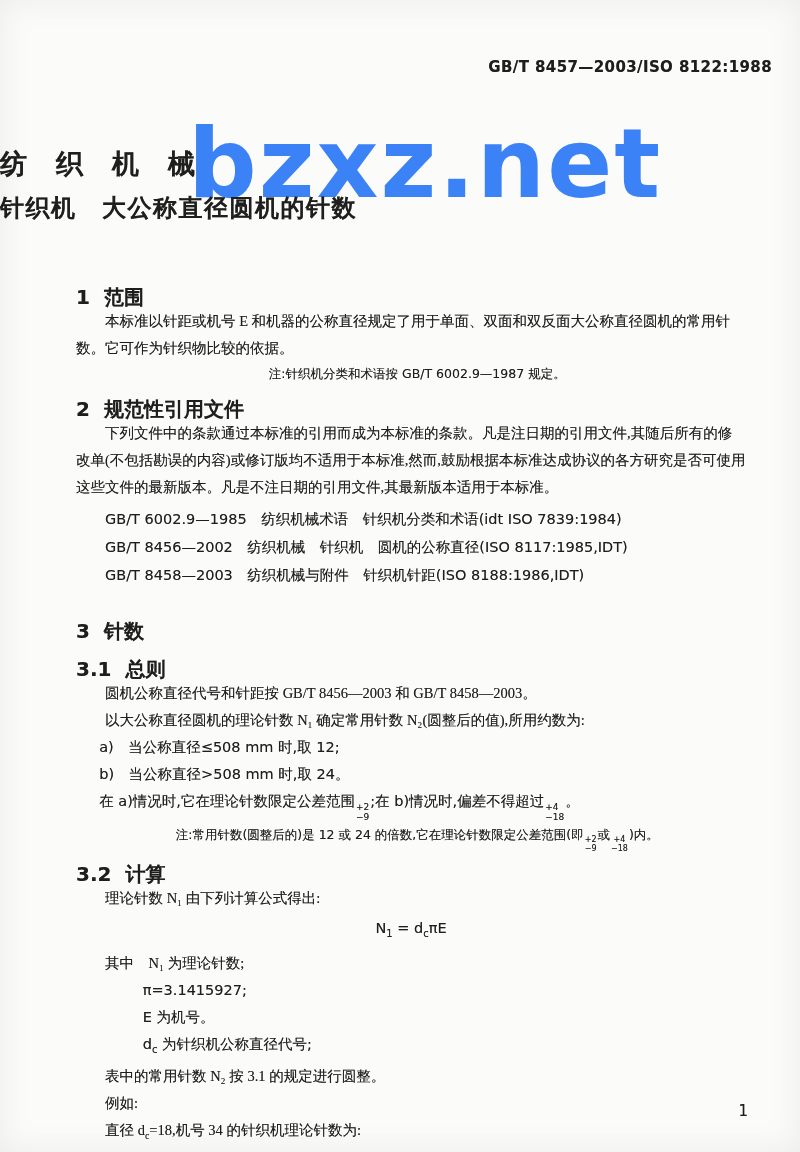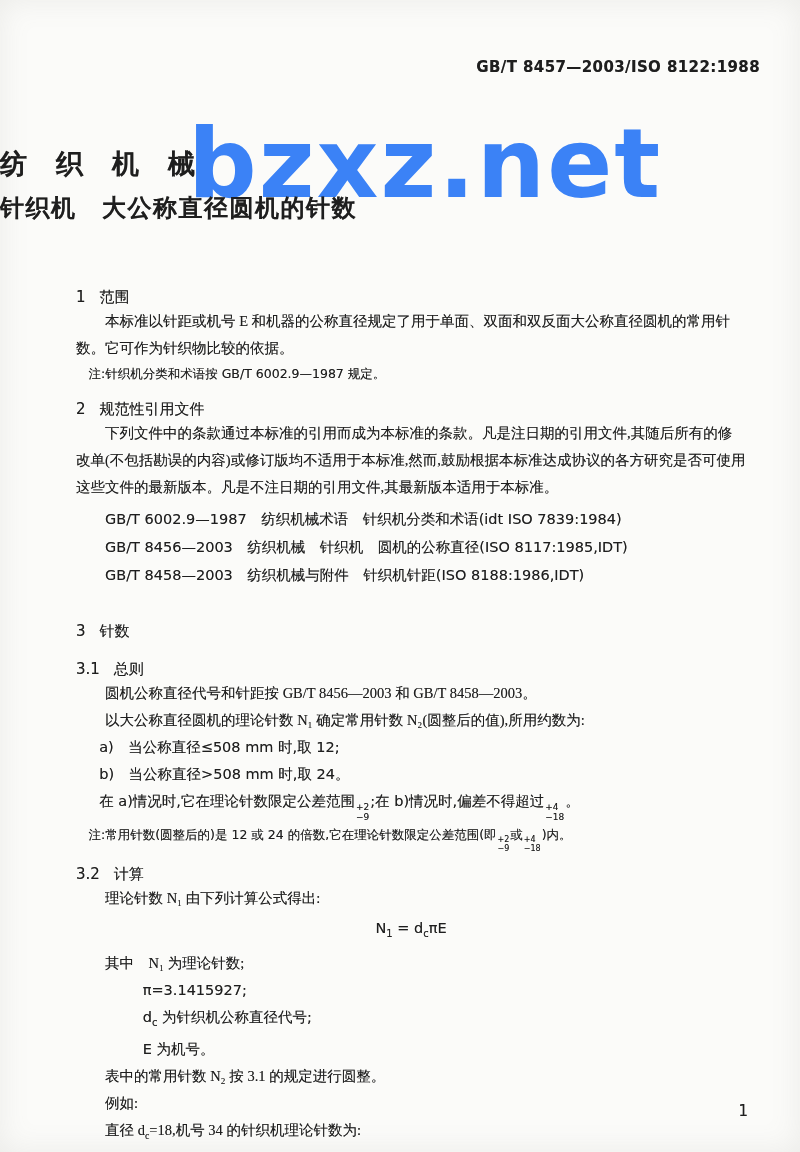--- a/index.html
+++ b/index.html
@@ -11,21 +11,21 @@
   .page{
     position:relative;
     width:800px;height:1152px;
     background:#fbfbf9;
     color:#1e1e1e;
     overflow:hidden;
     box-shadow:inset 0 0 30px rgba(120,120,115,0.12);
   }
   .page *{text-shadow:0 0 0.6px rgba(40,40,40,0.55);}
   .header-code{
-    position:absolute;top:58px;right:40px;
+    position:absolute;top:58px;right:28px;
     font-size:15px;font-weight:bold;letter-spacing:0.4px;
   }
   .watermark{
     position:absolute;top:108px;left:188px;
     font-size:96px;font-weight:bold;
     color:#3b82f6;letter-spacing:2px;
     text-shadow:none;
     z-index:1;user-select:none;
   }
   .doc-title{
@@ -38,29 +38,29 @@
     position:absolute;top:192px;left:0;width:100%;
     margin:0;
     font-size:24px;font-weight:bold;letter-spacing:1.5px;
     z-index:2;
   }
   .content{
     position:absolute;left:76px;top:280px;width:670px;
     font-size:14.5px;line-height:27px;
     z-index:2;
   }
-  .sec-h{font-size:15px;font-weight:normal;line-height:22px;margin:0;}
+  .sec-h{font-size:20px;font-weight:bold;line-height:22px;margin:0;}
   .sec-h .h-num{margin-right:14px;}
   .mt6{margin-top:6px;}  .mt10{margin-top:10px;}
   .mt12{margin-top:12px;} .mt14{margin-top:14px;}
   .mt16{margin-top:16px;} .mt18{margin-top:31px;}
   .para{text-indent:2em;margin:0;font-family:Liberation Serif, serif;}
   .note{
     font-size:12.5px;line-height:20px;
-    padding-left:1em;margin:2px 0 0 0;
+    padding-left:1em;margin:2px 0 0 0;text-align:center;
   }
   .refs{padding-left:2em;line-height:28px;margin-top:4px;}
   .list-item{padding-left:1.6em;}
   .sub-indent{padding-left:1.6em;}
   .where-item{padding-left:4.6em;}
   .formula{
     text-align:center;line-height:26px;margin:3px 0;
     font-size:14.5px;
   }
   sub{font-size:10px;}
@@ -94,22 +94,22 @@
       <span class="h-num">1</span><span>范围</span>
     </h3>
     <p class="para mt12">本标准以针距或机号 E 和机器的公称直径规定了用于单面、双面和双反面大公称直径圆机的常用针数。它可作为针织物比较的依据。</p>
     <p class="note">注:针织机分类和术语按 GB/T 6002.9—1987 规定。</p>
 
     <h3 class="sec-h mt14">
       <span class="h-num">2</span><span>规范性引用文件</span>
     </h3>
     <p class="para mt12">下列文件中的条款通过本标准的引用而成为本标准的条款。凡是注日期的引用文件,其随后所有的修改单(不包括勘误的内容)或修订版均不适用于本标准,然而,鼓励根据本标准达成协议的各方研究是否可使用这些文件的最新版本。凡是不注日期的引用文件,其最新版本适用于本标准。</p>
     <div class="refs">
-      <div>GB/T 6002.9—1987　纺织机械术语　针织机分类和术语(idt ISO 7839:1984)</div>
-      <div>GB/T 8456—2003　纺织机械　针织机　圆机的公称直径(ISO 8117:1985,IDT)</div>
+      <div>GB/T 6002.9—1985　纺织机械术语　针织机分类和术语(idt ISO 7839:1984)</div>
+      <div>GB/T 8456—2002　纺织机械　针织机　圆机的公称直径(ISO 8117:1985,IDT)</div>
       <div>GB/T 8458—2003　纺织机械与附件　针织机针距(ISO 8188:1986,IDT)</div>
     </div>
 
     <h3 class="sec-h mt18">
       <span class="h-num">3</span><span>针数</span>
     </h3>
 
     <h3 class="sec-h mt16">
       <span class="h-num">3.1</span><span>总则</span>
     </h3>
@@ -142,24 +142,24 @@
     <p class="para mt6">理论针数 N₁ 由下列计算公式得出:</p>
 
     <div class="formula">
       <span>N</span><sub>1</sub><span> = d</span><sub>c</sub><span>πE</span>
     </div>
 
     <div class="para">
       <span>其中</span>　<span>N₁ 为理论针数;</span>
     </div>
     <div class="where-item">π=3.1415927;</div>
+    <div class="where-item">E 为机号。</div>
     <div class="where-item">
       <span>d</span><sub>c</sub><span> 为针织机公称直径代号;</span>
     </div>
-    <div class="where-item">E 为机号。</div>
 
     <p class="para">表中的常用针数 N₂ 按 3.1 的规定进行圆整。</p>
     <p class="para">例如:</p>
     <div class="para">
       <span>直径 d</span><sub>c</sub><span>=18,机号 34 的针织机理论针数为:</span>
     </div>
 
     <div class="formula">
       <span>N</span><sub>1</sub><span> = 18×3.1415927×24 = 1 357.168</span>
     </div>

